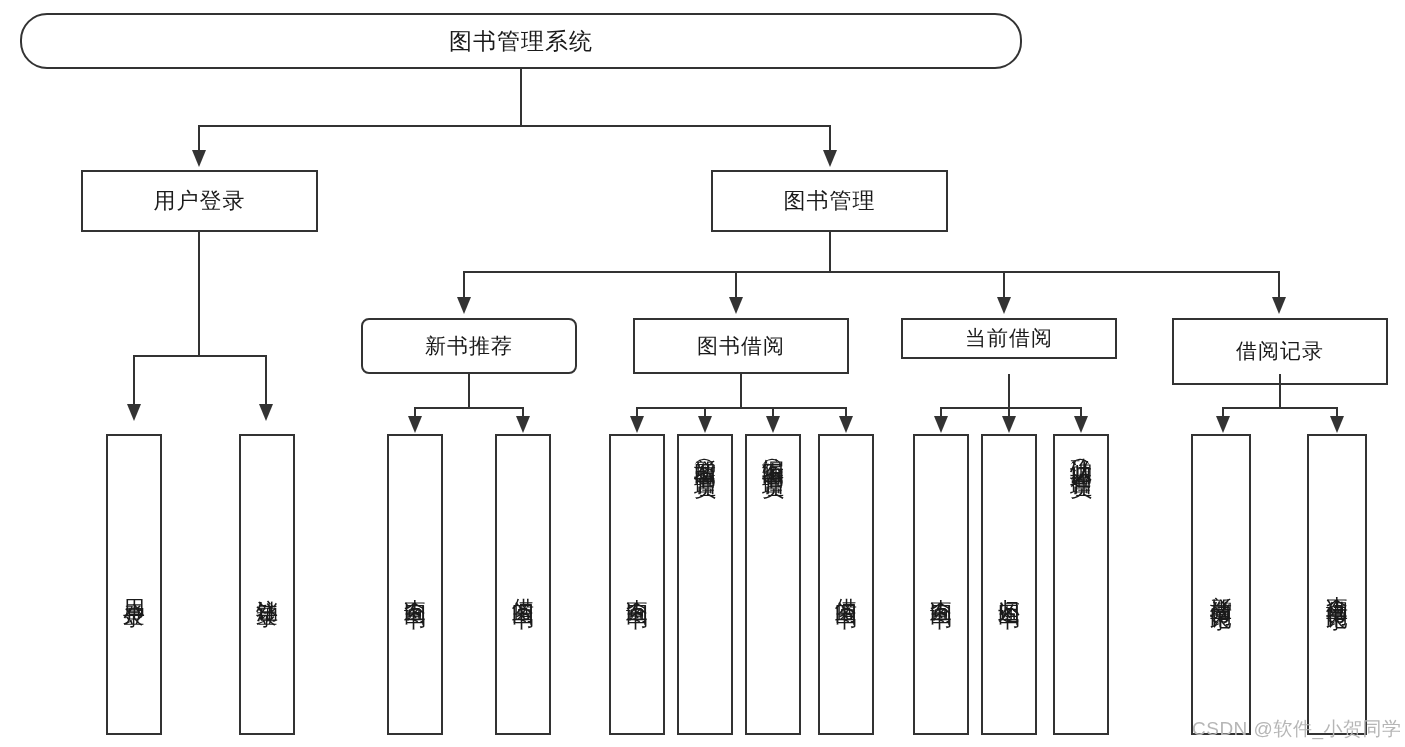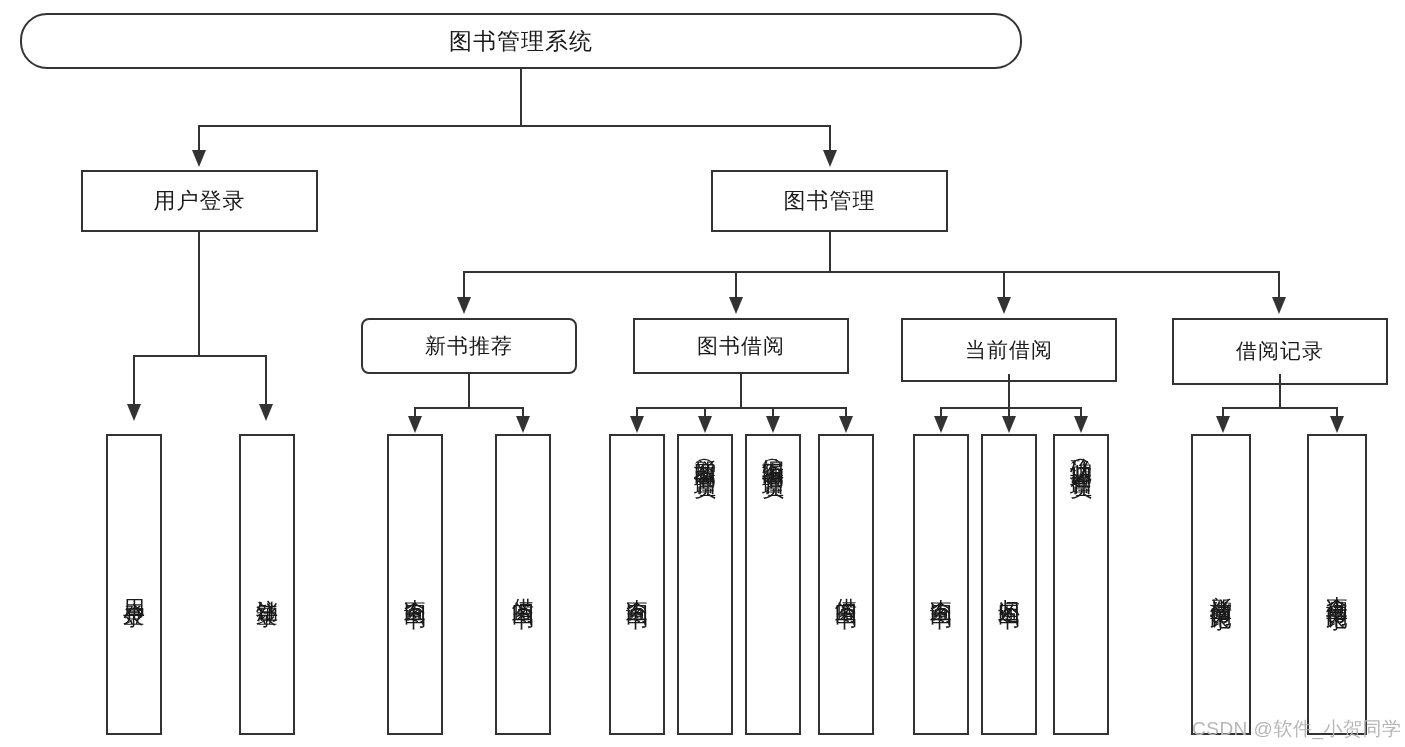--- a/index.html
+++ b/index.html
@@ -127,21 +127,21 @@
   <div class="arrow" style="left:997px; top:297px;"></div>
   <div class="ln vline" style="left:1278px; top:271px; width:2px; height:27px;"></div>
   <div class="arrow" style="left:1272px; top:297px;"></div>
 
   <div class="node level2" style="left:361px; top:318px; width:216px; height:56px;border-radius:8px;">
     <span>新书推荐</span>
   </div>
   <div class="node level2" style="left:633px; top:318px; width:216px; height:56px;">
     <span>图书借阅</span>
   </div>
-  <div class="node level2" style="left:901px; top:318px; width:216px; height:64px;">
+  <div class="node level2" style="left:901px; top:318px; width:216px; height:41px;">
     <span>当前借阅</span>
   </div>
   <div class="node level2" style="left:1172px; top:318px; width:216px; height:67px;">
     <span>借阅记录</span>
   </div>
 
   <div class="ln vline" style="left:468px; top:374px; width:2px; height:34px;"></div>
   <div class="ln hline" style="left:414px; top:407px; width:110px; height:2px;"></div>
   <div class="ln vline" style="left:414px; top:407px; width:2px; height:10px;"></div>
   <div class="arrow" style="left:408px; top:416px;"></div>

